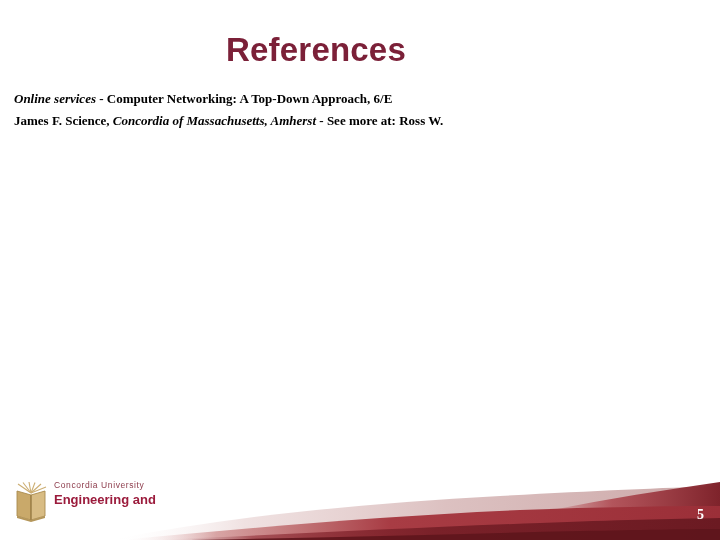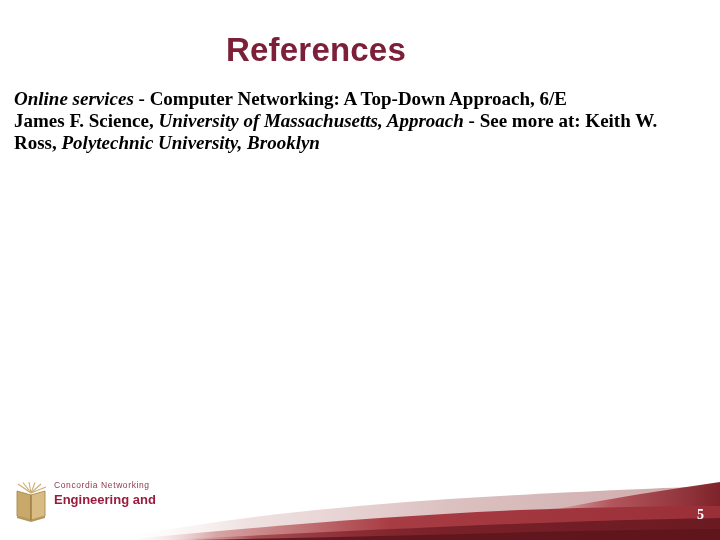--- a/index.html
+++ b/index.html
@@ -36,21 +36,21 @@
     line-height: 40px;
   }
 
   
   .body-block {
     position: absolute;
     top: 88px;
     left: 14px;
     width: 600px;
     font-family: "Liberation Serif", serif;
-    font-size: 19px;
+    font-size: 13px;
     line-height: 22px;
     color: #000000;
     text-align: left;
   }
   .body-block .ln {
     display: block;
     white-space: nowrap;
   }
   .bi {
     font-weight: bold;
@@ -130,24 +130,21 @@
 
 <div class="slide">
 
   <div class="slide-title">References</div>
 
   <div class="body-block">
     <span class="ln">
       <span class="bi">Online services</span><span class="b"> - </span><span class="b">Computer Networking: A Top-Down Approach, 6/E</span>
     </span>
     <span class="ln">
-      <span class="b">James F. Science, </span><span class="bi">University of Massachusetts, Approach</span><span class="b"> - See more at: Keith W.</span>
-    </span>
-    <span class="ln">
-      <span class="b">Ross, </span><span class="bi">Polytechnic University, Brooklyn</span>
+      <span class="b">James F. Science, </span><span class="bi">Concordia of Massachusetts, Amherst</span><span class="b"> - See more at: Ross W.</span>
     </span>
   </div>
 
   <div class="waves">
     <svg viewBox="0 0 720 110" preserveAspectRatio="none" xmlns="http://www.w3.org/2000/svg">
       <defs>
         <linearGradient id="gLight" x1="0" y1="0" x2="1" y2="0">
           <stop offset="0.00" stop-color="#ffffff" stop-opacity="0"></stop>
           <stop offset="0.22" stop-color="#E3C9C9" stop-opacity="0.55"></stop>
           <stop offset="0.55" stop-color="#D6B6B6" stop-opacity="0.85"></stop>
@@ -202,18 +199,18 @@
         <path d="M 17,13 L 3,9 L 3,34 L 17,38 Z" fill="#C9A96A" stroke="#A98B4E" stroke-width="0.9"></path>
 
         <path d="M 17,13 L 31,9 L 31,34 L 17,38 Z" fill="#D8BC84" stroke="#A98B4E" stroke-width="0.9"></path>
 
         <line x1="17" y1="13" x2="17" y2="38" stroke="#8F7440" stroke-width="0.9"></line>
 
         <path d="M 3,34 L 17,38 L 31,34 L 31,36 L 17,40 L 3,36 Z" fill="#B4965A"></path>
       </svg>
     </div>
     <div class="logo-text">
-      <div class="logo-univ">Concordia Networking</div>
+      <div class="logo-univ">Concordia University</div>
       <div class="logo-main">Engineering and</div>
     </div>
   </div>
 
 </div>
 
 </body></html>

